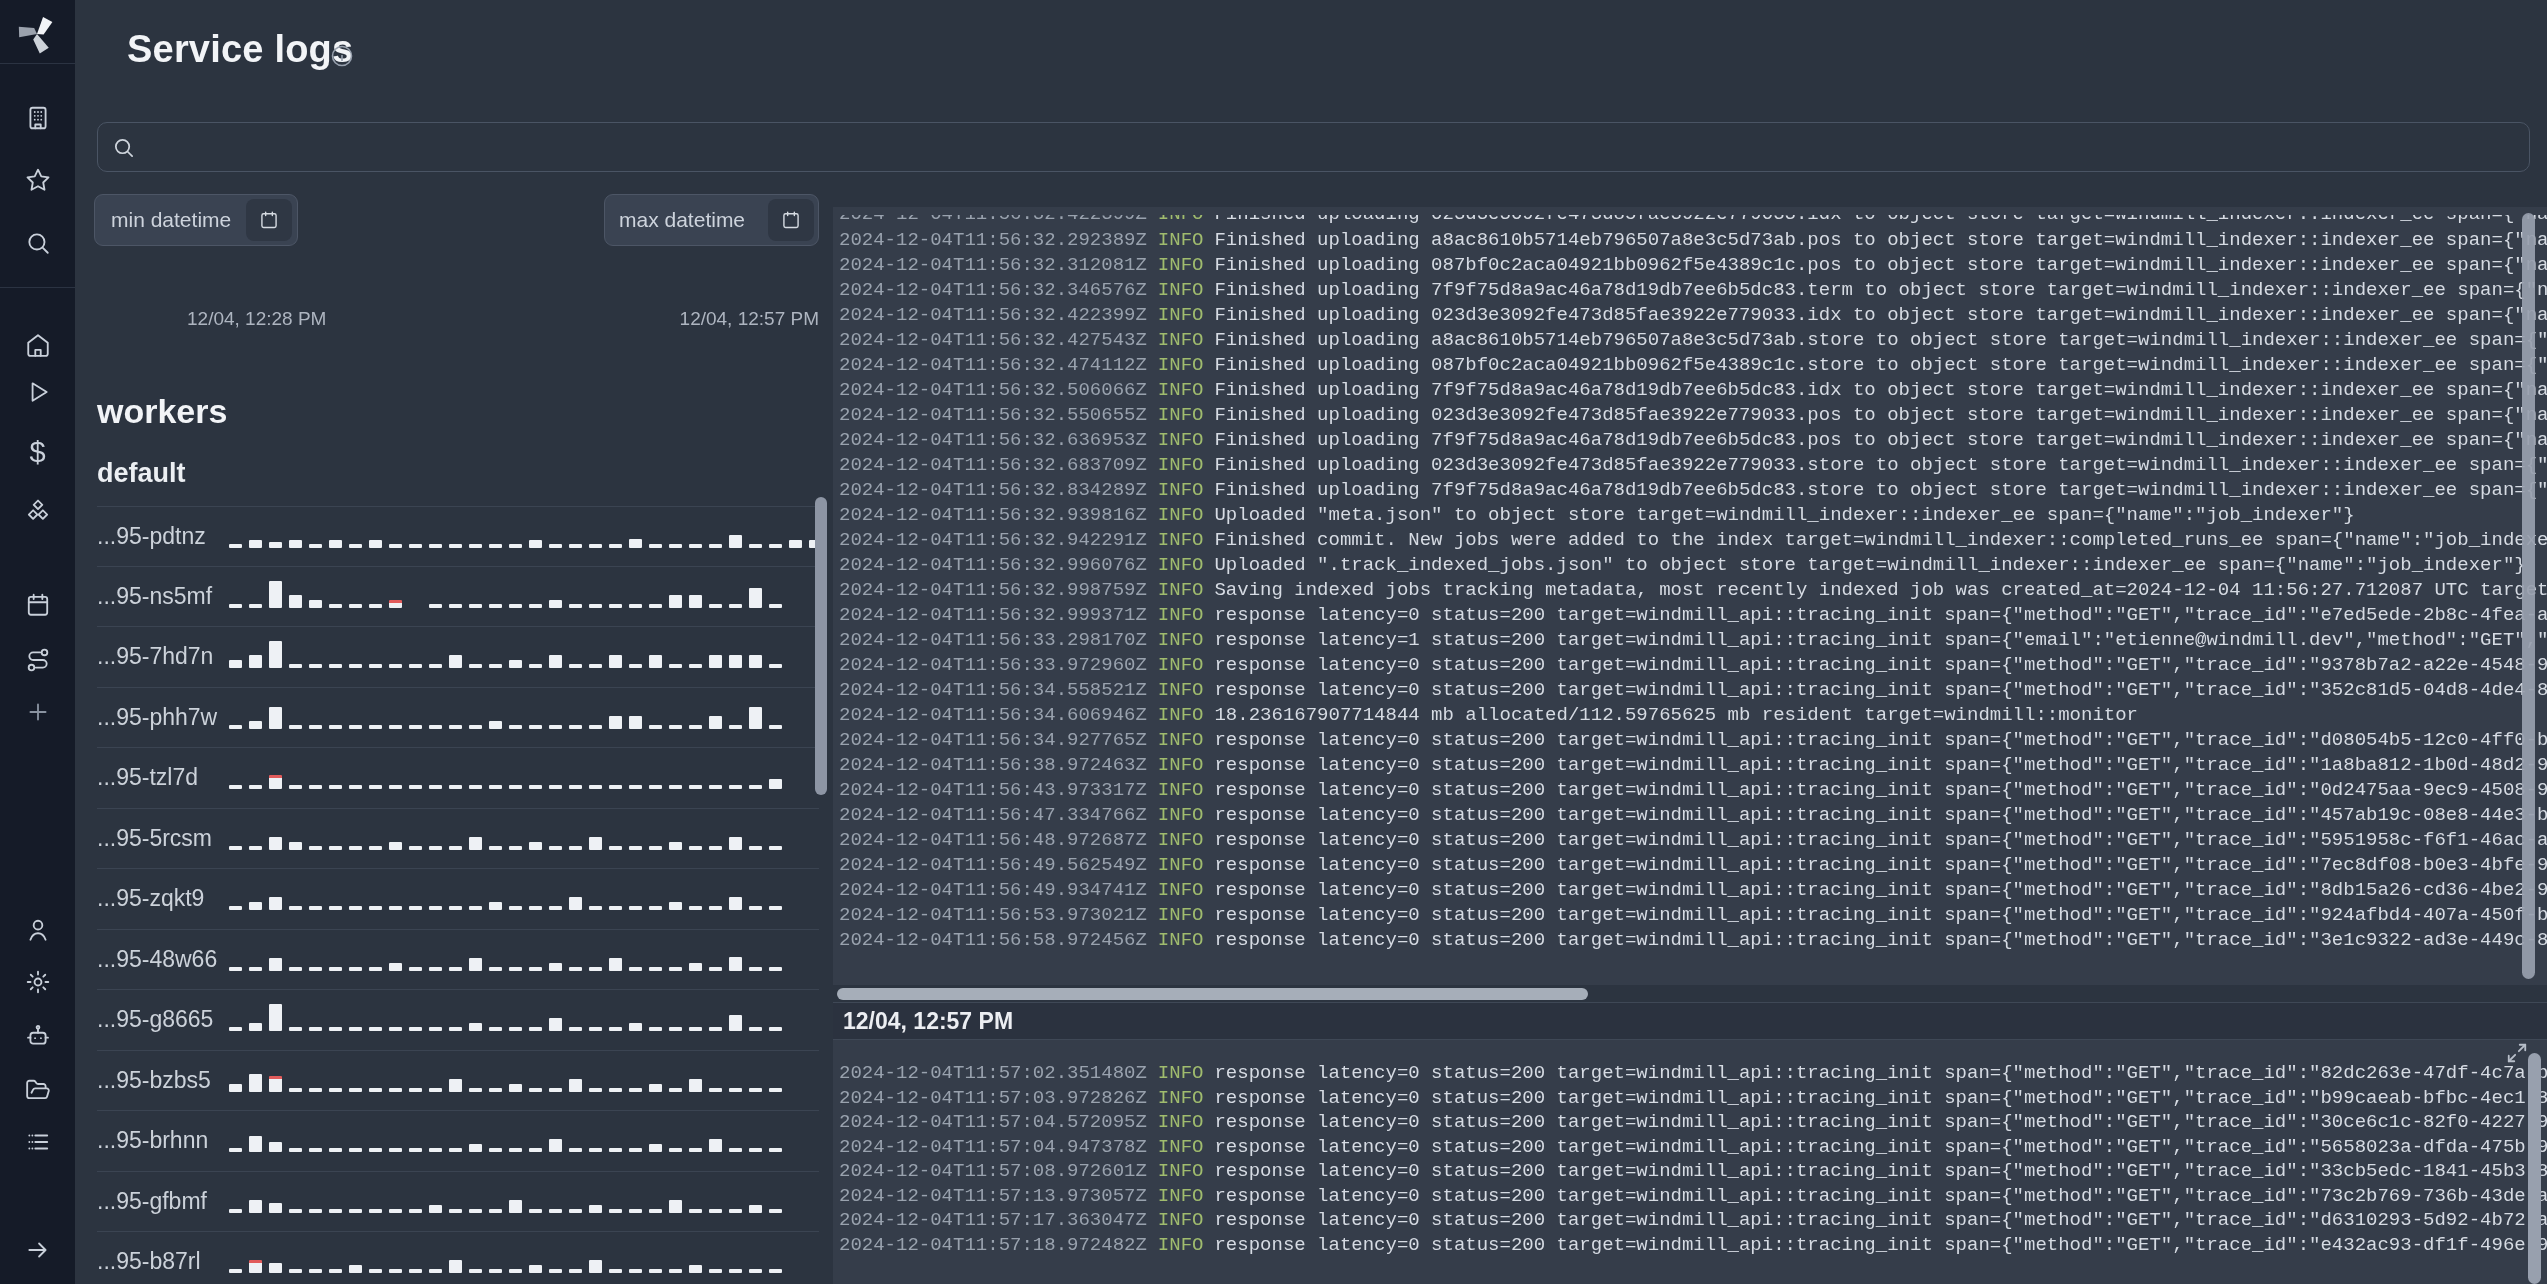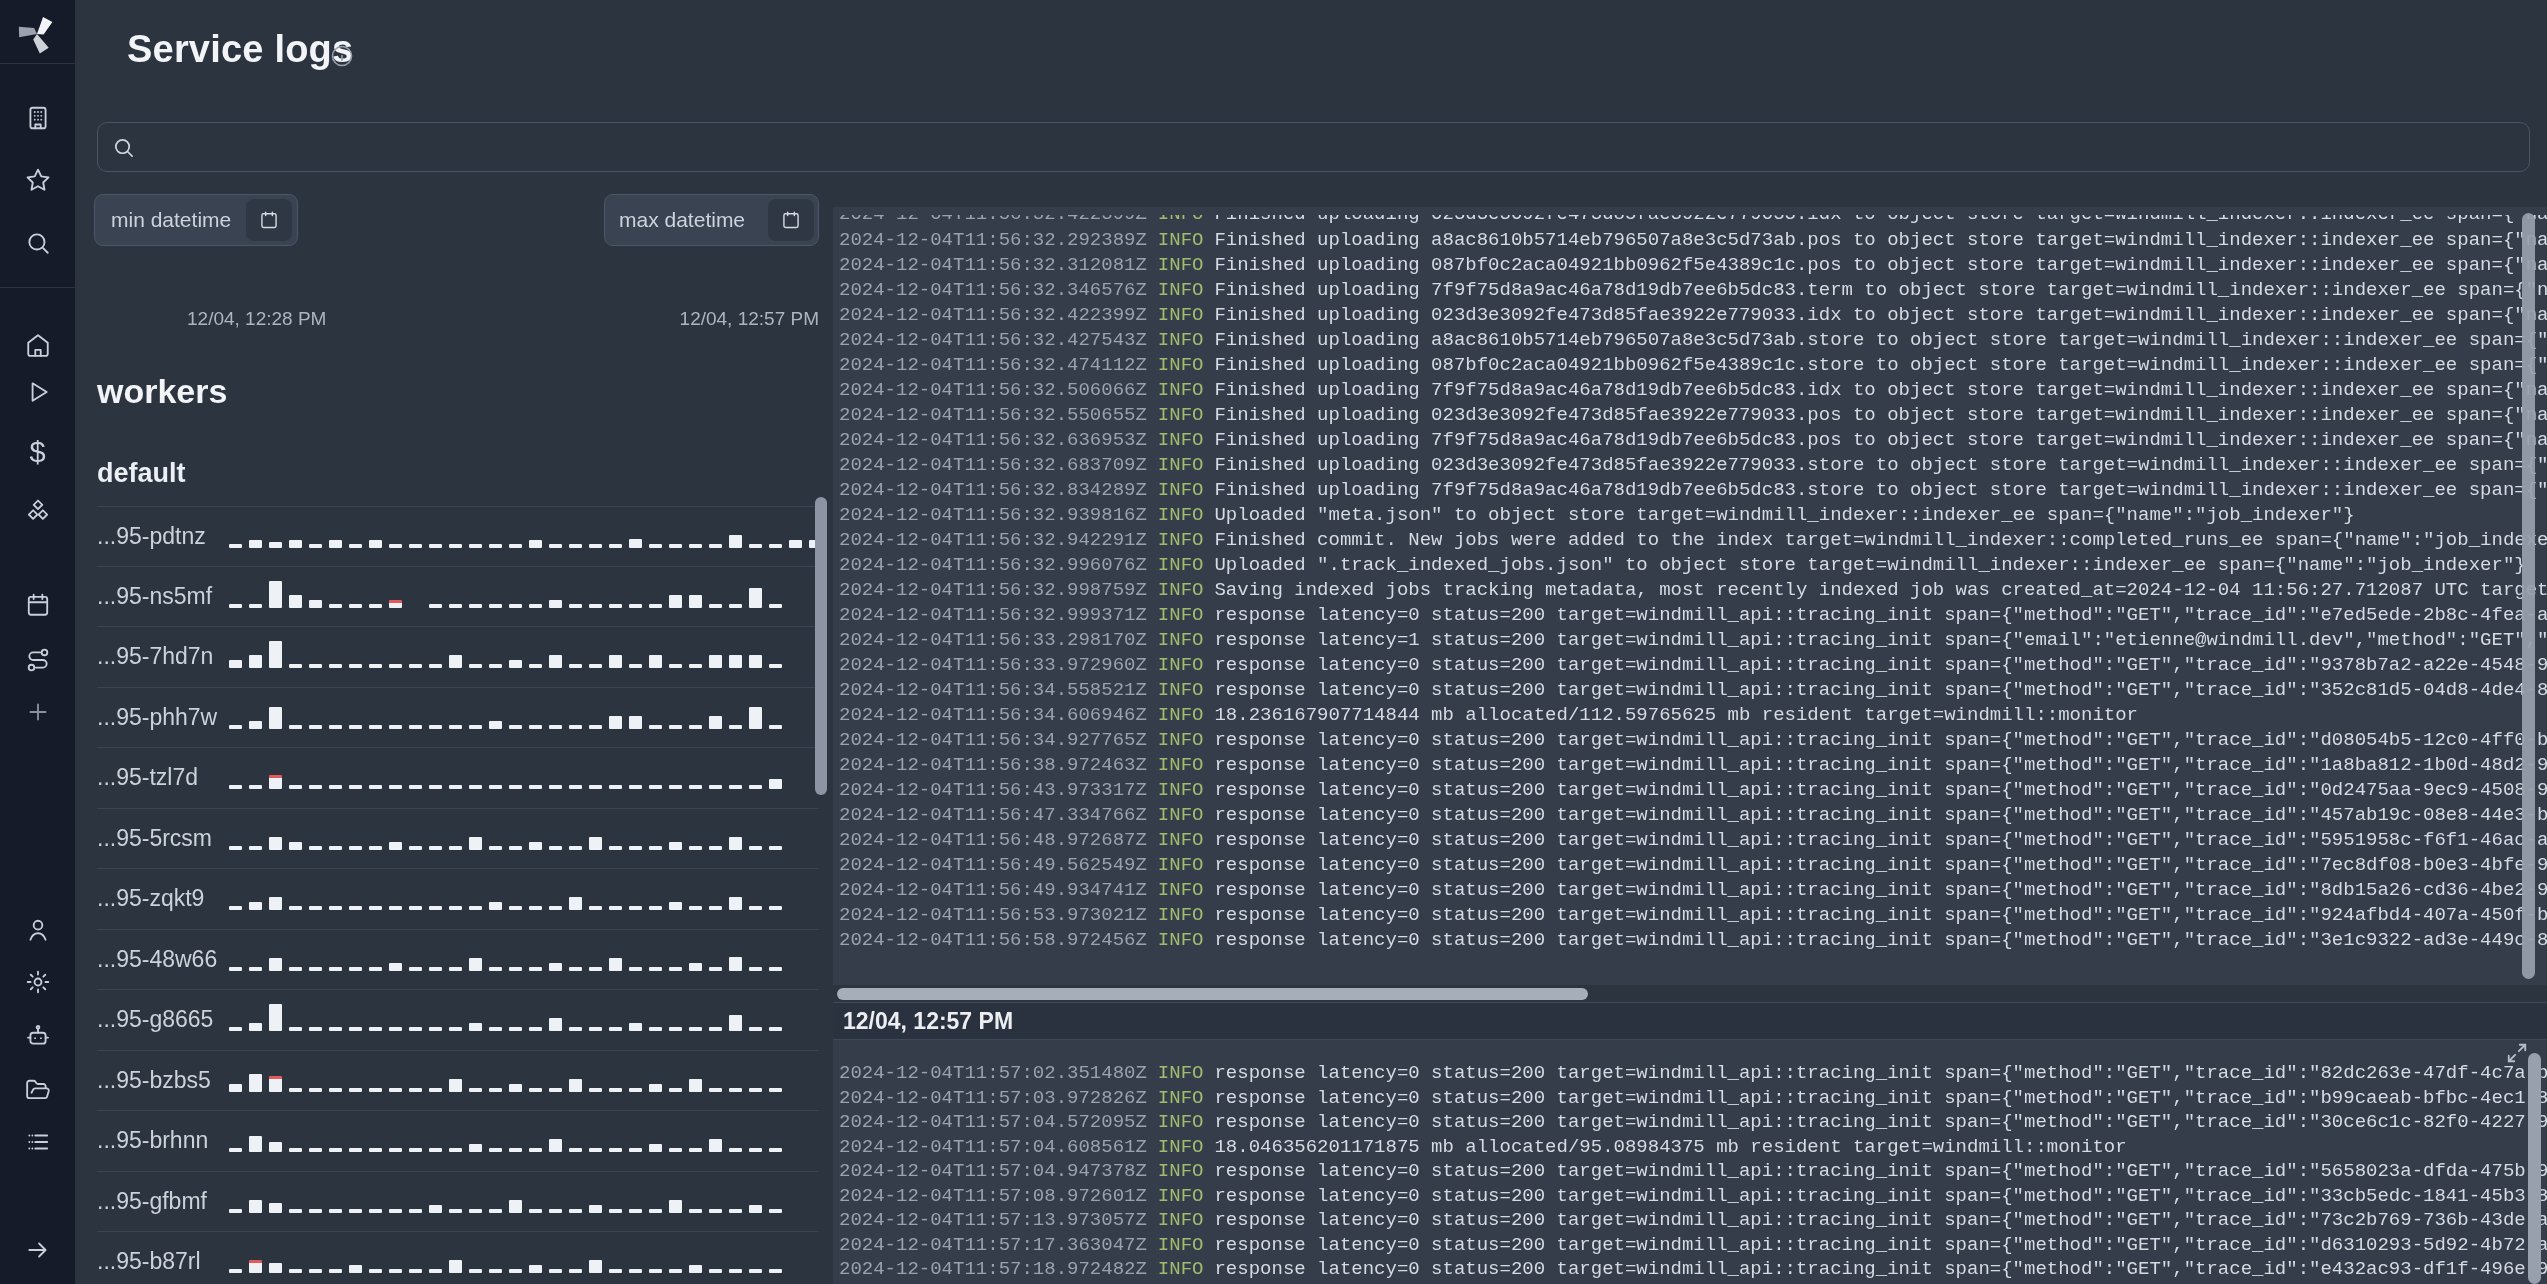--- a/index.html
+++ b/index.html
@@ -57,21 +57,21 @@
   .toggle.on .knob{right:3.5px;}
   .toggle.off{background:#49525f;}
   .toggle.off .knob{left:3.5px;}
   .toggle-label{font-size:20px;color:#e4e7ec;}
 
   .range-row{position:absolute;left:97px;top:308px;width:722px;display:flex;justify-content:space-between;}
   .range-row span{font-size:19px;color:#aeb5c0;}
   .range-row .start{margin-left:90px;}
 
   
-  .workers-heading{position:absolute;left:97px;top:372px;font-size:34px;font-weight:700;color:#f2f4f7;}
+  .workers-heading{position:absolute;left:97px;top:392px;font-size:34px;font-weight:700;color:#f2f4f7;}
   .group-heading{position:absolute;left:97px;top:458px;font-size:27px;font-weight:700;color:#eceff3;}
   .worker-list{position:absolute;left:97px;top:506px;width:722px;}
   .worker-row{height:60.5px;display:flex;align-items:center;border-bottom:1px solid #3b4452;cursor:pointer;}
   .worker-row:first-child{border-top:1px solid #3b4452;}
   .worker-name{width:122px;flex:none;font-size:23px;color:#ccd2da;}
   .sparkline{flex:1;height:32px;display:flex;align-items:flex-end;gap:7px;margin:0 2px 9px 10px;}
   .bar{width:13px;background:#eef1f5;border-radius:1px;flex:none;}
   .bar.err{border-top:3.5px solid #e15b5b;}
   .bar.ghost{visibility:hidden;}
   .workers-scrollbar{position:absolute;left:815px;top:497px;width:12px;height:298px;border-radius:6px;
@@ -780,21 +780,20 @@
     </div>
 
     <div class="log-section" id="log-sec-2">
       <div id="s2-lines">
   <div class="log-line"><span class="ts">2024-12-04T11:57:02.351480Z</span><span class="lvl">INFO</span><span class="msg">response latency=0 status=200 target=windmill_api::tracing_init span={"method":"GET","trace_id":"82dc263e-47df-4c7a-b</span></div>
 
   <div class="log-line"><span class="ts">2024-12-04T11:57:03.972826Z</span><span class="lvl">INFO</span><span class="msg">response latency=0 status=200 target=windmill_api::tracing_init span={"method":"GET","trace_id":"b99caeab-bfbc-4ec1-8</span></div>
 
   <div class="log-line"><span class="ts">2024-12-04T11:57:04.572095Z</span><span class="lvl">INFO</span><span class="msg">response latency=0 status=200 target=windmill_api::tracing_init span={"method":"GET","trace_id":"30ce6c1c-82f0-4227-9</span></div>
 
-  <div class="log-line"><span class="ts">2024-12-04T11:57:04.608561Z</span><span class="lvl">INFO</span><span class="msg">18.046356201171875 mb allocated/95.08984375 mb resident target=windmill::monitor</span></div>
 
   <div class="log-line"><span class="ts">2024-12-04T11:57:04.947378Z</span><span class="lvl">INFO</span><span class="msg">response latency=0 status=200 target=windmill_api::tracing_init span={"method":"GET","trace_id":"5658023a-dfda-475b-9</span></div>
 
   <div class="log-line"><span class="ts">2024-12-04T11:57:08.972601Z</span><span class="lvl">INFO</span><span class="msg">response latency=0 status=200 target=windmill_api::tracing_init span={"method":"GET","trace_id":"33cb5edc-1841-45b3-8</span></div>
 
   <div class="log-line"><span class="ts">2024-12-04T11:57:13.973057Z</span><span class="lvl">INFO</span><span class="msg">response latency=0 status=200 target=windmill_api::tracing_init span={"method":"GET","trace_id":"73c2b769-736b-43de-a</span></div>
 
   <div class="log-line"><span class="ts">2024-12-04T11:57:17.363047Z</span><span class="lvl">INFO</span><span class="msg">response latency=0 status=200 target=windmill_api::tracing_init span={"method":"GET","trace_id":"d6310293-5d92-4b72-a</span></div>
 
   <div class="log-line"><span class="ts">2024-12-04T11:57:18.972482Z</span><span class="lvl">INFO</span><span class="msg">response latency=0 status=200 target=windmill_api::tracing_init span={"method":"GET","trace_id":"e432ac93-df1f-496e-9</span></div>

